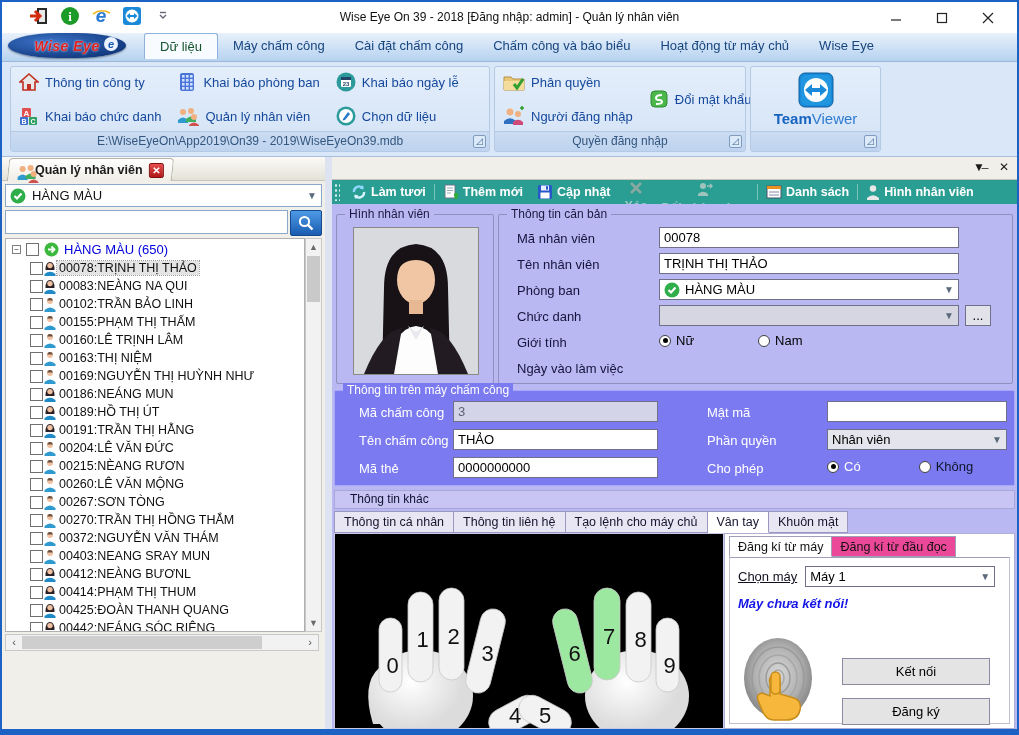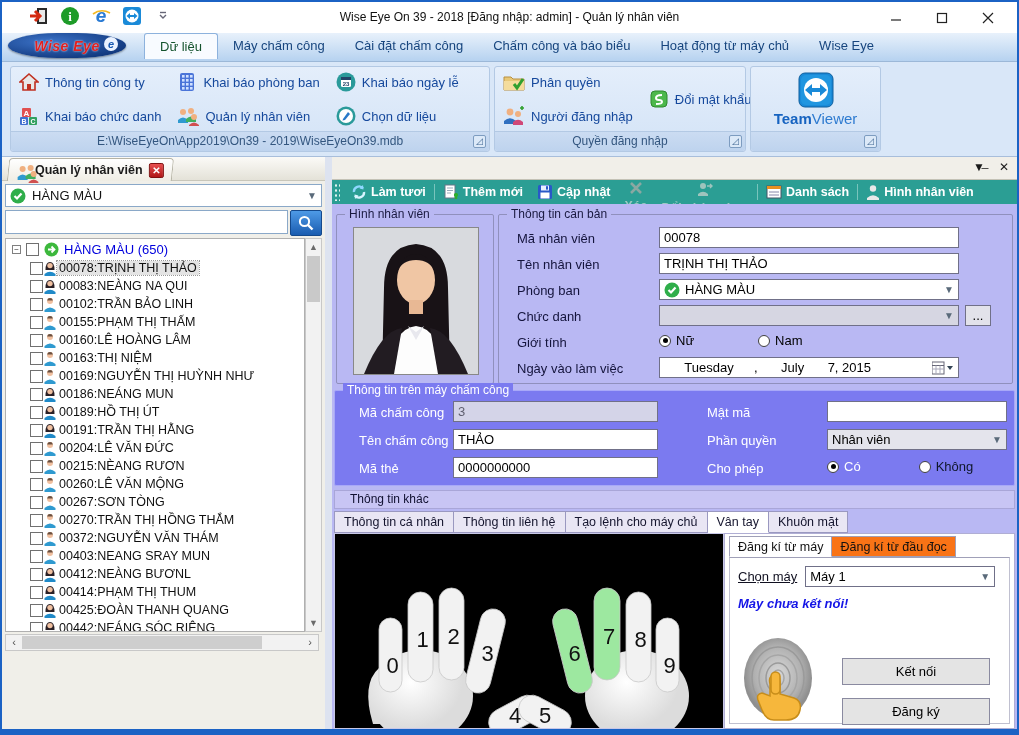--- a/index.html
+++ b/index.html
@@ -110,21 +110,21 @@
   
   #other-title { position:absolute; left:2px; top:286px; width:681px; height:19px; background:#c8c5f4; border:1px solid #a9a6d8; font-size:12px; color:#101030; line-height:17px; padding-left:15px; }
   #info-tabs { position:absolute; left:2px; top:307px; width:681px; height:22px; display:flex; }
   .itab { height:22px; padding:0 9px; font-size:12.5px; line-height:21px; color:#15152e; background:#e9e6f4; border:1px solid #9a98c0; border-left:none; cursor:default; }
   .itab:first-child { border-left:1px solid #9a98c0; }
   .itab.active { background:#fff; border-bottom:1px solid #fff; font-weight:normal; }
 
   #hands-panel { position:absolute; left:2px; top:329px; width:390px; height:196px; background:#000; border:1px solid #c8c8e8; }
   #fp-panel { position:absolute; left:392px; top:329px; width:291px; height:196px; background:#fff; border:1px solid #b0aed4; }
   #fp-tabs { position:absolute; left:4px; top:2px; display:flex; }
-  .fptab { height:21px; padding:0 8px; font-size:12.5px; line-height:20px; background:#f97316; border:1px solid #a0a0b8; border-left:none; color:#111; }
+  .fptab { height:21px; padding:0 8px; font-size:12.5px; line-height:20px; background:#ec4899; border:1px solid #a0a0b8; border-left:none; color:#111; }
   .fptab:first-child { border-left:1px solid #a0a0b8; }
   .fptab.active { background:#fff; border-bottom:1px solid #fff; }
   #fp-body { position:absolute; left:4px; top:23px; right:4px; bottom:4px; border:1px solid #c0c0d0; border-top:1px solid #a0a0b8; background:#fff; }
   #machine-row { position:absolute; left:8px; top:8px; display:flex; align-items:center; gap:8px; }
   #machine-row .flabel { color:#101020;text-decoration:underline; }
   #machine-combo { width:190px; }
   #fp-status { position:absolute; left:8px; top:38px; font-size:13px; font-weight:bold; font-style:italic; color:#1414e6; }
   #fp-graphic { position:absolute; left:10px; top:78px; }
   .fpbtn { position:absolute; left:112px; width:148px; height:27px; background:#e4e4e4; border:1px solid #8a8aa0; font-size:13px; color:#000; display:flex; align-items:center; justify-content:center; }
   #btn-connect { top:100px; }
@@ -456,21 +456,21 @@
   </div>
           <div class="titem">
     <span class="cb"></span>
     <span>
               <svg class="icon-svg" width="14" height="15" viewBox="0 0 14 15">
                 <circle cx="7" cy="4" r="3" fill="#f0c0a0"></circle>
                 <path d="M7 1 Q4.4 1 4.2 3.4 L9.8 3.4 Q9.6 1 7 1" fill="#6a5040"></path>
                 <path d="M1.5 13 Q7 8 12.5 13 L12.5 15 L1.5 15 Z" fill="#2f9ad0"></path>
               </svg>
             </span>
-    <span class="tlabel">00160:LÊ HOÀNG LÂM</span>
+    <span class="tlabel">00160:LÊ TRỊNH LÂM</span>
   </div>
           <div class="titem">
     <span class="cb"></span>
     <span>
               <svg class="icon-svg" width="14" height="15" viewBox="0 0 14 15">
                 <circle cx="7" cy="4" r="3" fill="#f0c0a0"></circle>
                 <path d="M7 1 Q4.4 1 4.2 3.4 L9.8 3.4 Q9.6 1 7 1" fill="#6a5040"></path>
                 <path d="M1.5 13 Q7 8 12.5 13 L12.5 15 L1.5 15 Z" fill="#2f9ad0"></path>
               </svg>
             </span>
@@ -811,38 +811,20 @@
           <div class="frow" style="left:160px; top:118px;">
             <span class="radio checked"></span>
               <span class="rlabel">Nữ</span>
             <span class="radio" style="margin-left:46px"></span>
               <span class="rlabel">Nam</span>
           </div>
 
           <div class="frow" style="left:18px; top:146px;">
               <span class="flabel">Ngày vào làm việc</span>
             </div>
-          <div class="frow" style="left:160px; top:142px;">
-            <div class="tfield" style="width:300px; gap:0;">
-              <span style="width:90px; text-align:center;">Tuesday</span>
-              <span>,</span>
-              <span style="width:70px; text-align:center;">July</span>
-              <span style="width:70px;">7, 2015</span>
-              <span style="margin-left:auto;">
-                <svg class="icon-svg" width="22" height="14" viewBox="0 0 22 14">
-                    <rect x="0" y="1" width="12" height="12" fill="#fff" stroke="#667"></rect>
-                    <line x1="0" y1="4.5" x2="12" y2="4.5" stroke="#667"></line>
-                    <line x1="4" y1="4.5" x2="4" y2="13" stroke="#aab"></line>
-                    <line x1="8" y1="4.5" x2="8" y2="13" stroke="#aab"></line>
-                    <line x1="0" y1="8" x2="12" y2="8" stroke="#aab"></line>
-                    <path d="M15 5 L21 5 L18 9 Z" fill="#345"></path>
-                  </svg>
-              </span>
-            </div>
-          </div>
         </div>
 
         <div id="machine-sec">
           <div class="mtitle">Thông tin trên máy chấm công</div>
 
           <div class="frow" style="left:24px; top:14px;">
               <span class="mlabel">Mã chấm công</span>
             </div>
           <div class="frow" style="left:118px; top:10px;">
               <div class="tfield dfield" style="width:205px">3</div>

